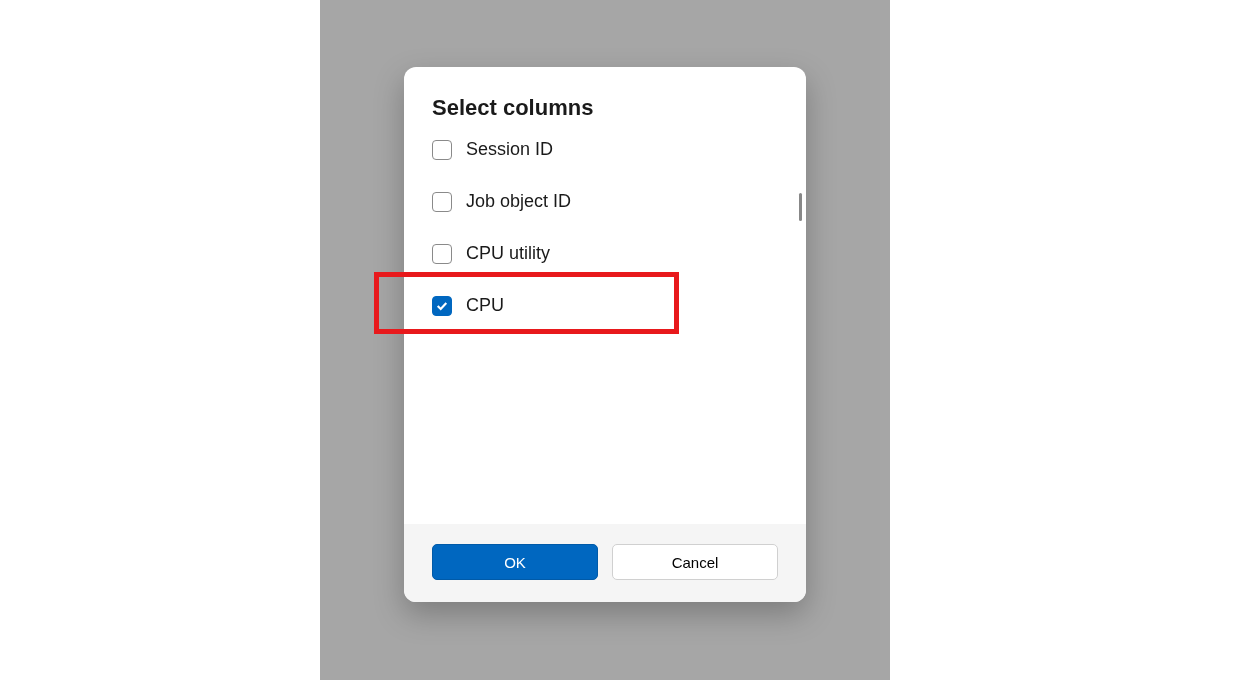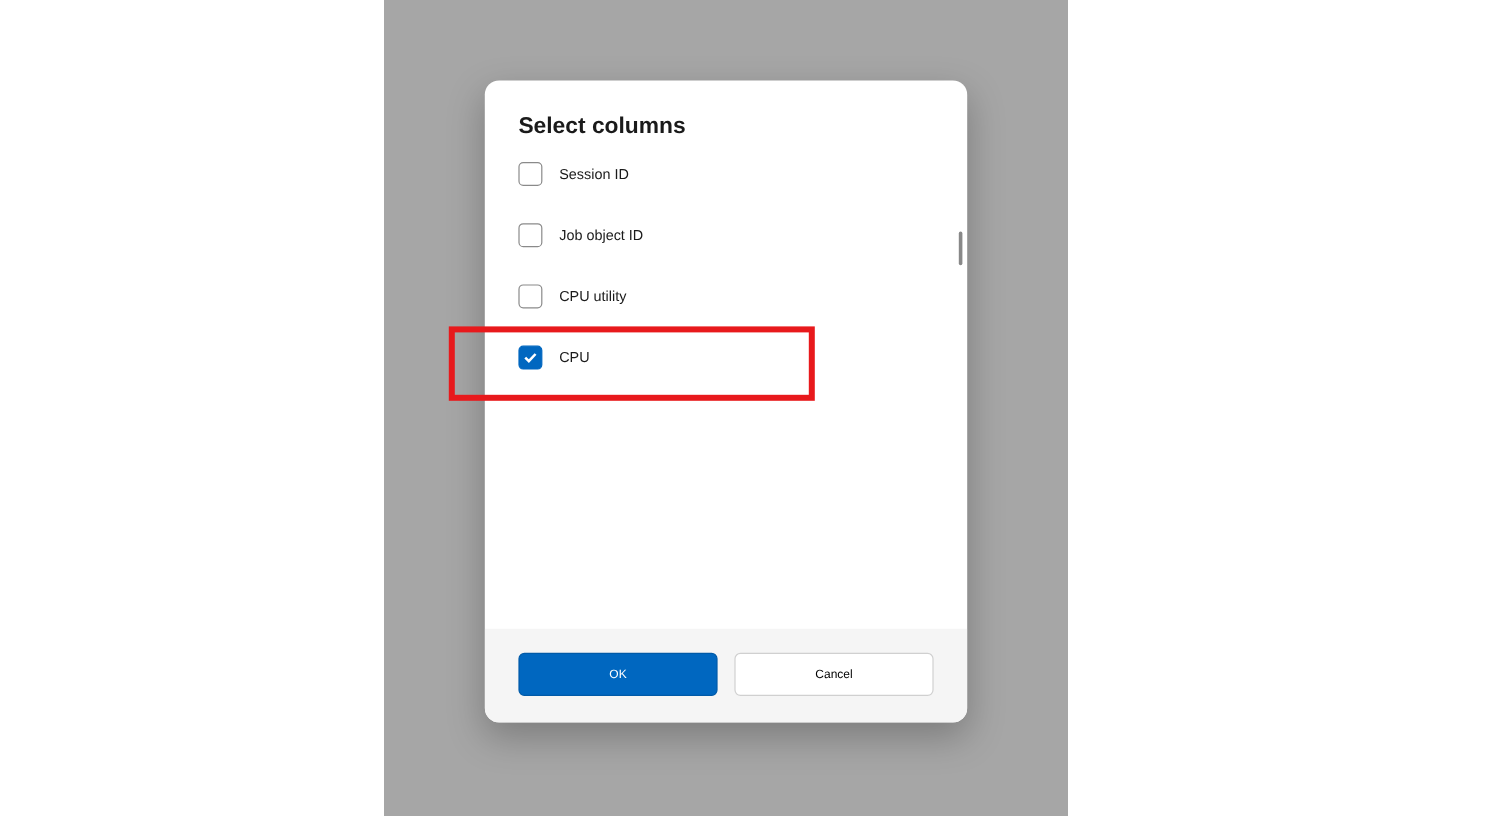--- a/index.html
+++ b/index.html
@@ -35,21 +35,21 @@
       flex-direction: column;
       overflow: hidden;
     }
     .dialog-body {
       flex: 1;
       padding: 28px 28px 0 28px;
       overflow: hidden;
       position: relative;
     }
     .dialog-title {
-      font-size: 19px;
+      font-size: 22px;
       font-weight: 600;
       color: #1a1a1a;
       margin-bottom: 18px;
     }
     .options-list {
       display: flex;
       flex-direction: column;
       gap: 31px;
     }
     .option-row {
@@ -73,21 +73,21 @@
       border-color: #0067c0;
     }
     .checkbox.checked svg {
       width: 12px;
       height: 12px;
       stroke: #ffffff;
       stroke-width: 2.5;
       fill: none;
     }
     .option-label {
-      font-size: 12px;
+      font-size: 18px;
       color: #1a1a1a;
     }
     .scroll-indicator {
       position: absolute;
       right: 4px;
       top: 126px;
       width: 3px;
       height: 28px;
       background: #888888;
       border-radius: 2px;
@@ -95,21 +95,21 @@
     .dialog-footer {
       background: #f5f5f5;
       padding: 20px 28px 22px 28px;
       display: flex;
       gap: 14px;
     }
     .btn {
       flex: 1;
       height: 36px;
       border-radius: 5px;
-      font-size: 10px;
+      font-size: 15px;
       font-family: inherit;
       cursor: pointer;
       border: 1px solid transparent;
     }
     .btn-primary {
       background: #0067c0;
       color: #ffffff;
       border-color: #005aa8;
     }
     .btn-secondary {

